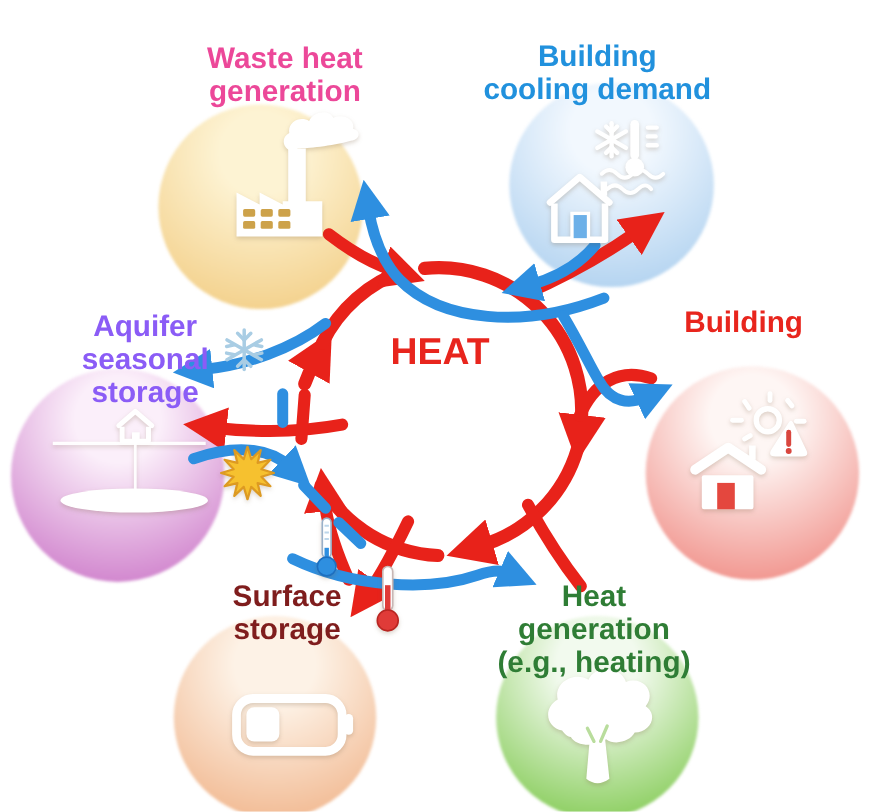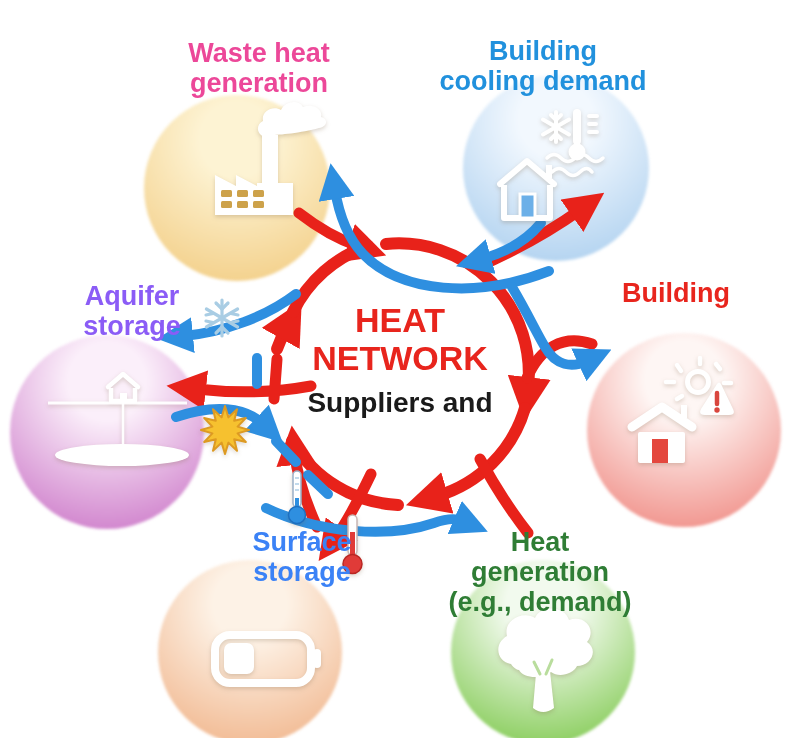--- a/index.html
+++ b/index.html
@@ -209,32 +209,31 @@
   <div class="node-label" style="left: 543px; top: 36px; color: rgb(33, 145, 221);">
     <div>Building</div>
     <div>cooling demand</div>
   </div>
   <div class="node-label" style="left: 676px; top: 278px; color: rgb(232, 37, 29);">
     <div>Building</div>
   </div>
   <div class="node-label" style="left: 540px; top: 527px; color: rgb(47, 125, 53);">
     <div>Heat</div>
     <div>generation</div>
-    <div>(e.g., demand)</div>
-  </div>
-  <div class="node-label" style="left: 261px; top: 527px; color: #3b82f6; margin-left: 41px;">
+    <div>(e.g., heating)</div>
+  </div>
+  <div class="node-label" style="left: 261px; top: 527px; color: #7f1d1d;">
     <div>Surface</div>
     <div>storage</div>
   </div>
   <div class="node-label" style="left: 120px; top: 281px; color: #8b5cf6; margin-left: 12px;">
     <div>Aquifer</div>
+    <div>seasonal</div>
     <div>storage</div>
   </div>
 
   <div class="center-label center-title" style="left: 400px; top: 301px; color: rgb(232, 37, 29);">
     <div>HEAT</div>
-    <div>NETWORK</div>
   </div>
   <div class="center-label center-sub" style="left: 400px; top: 386px; color: rgb(26, 26, 26);">
-    <div>Suppliers and</div>
   </div>
 
 </div>
 
 </body></html>

